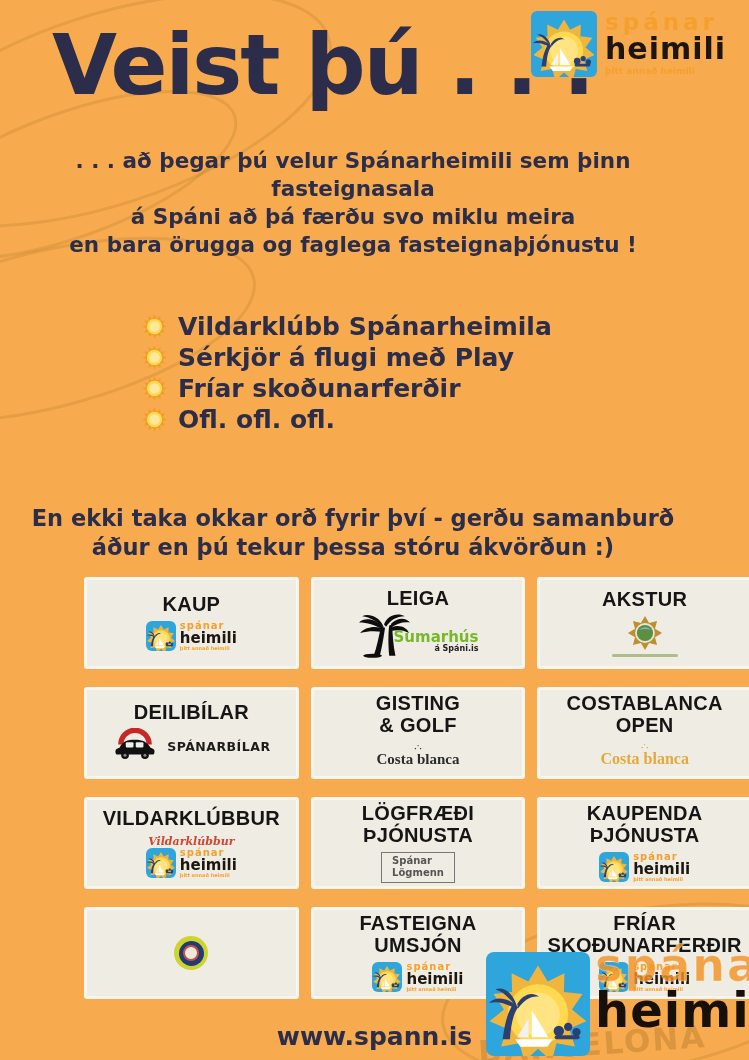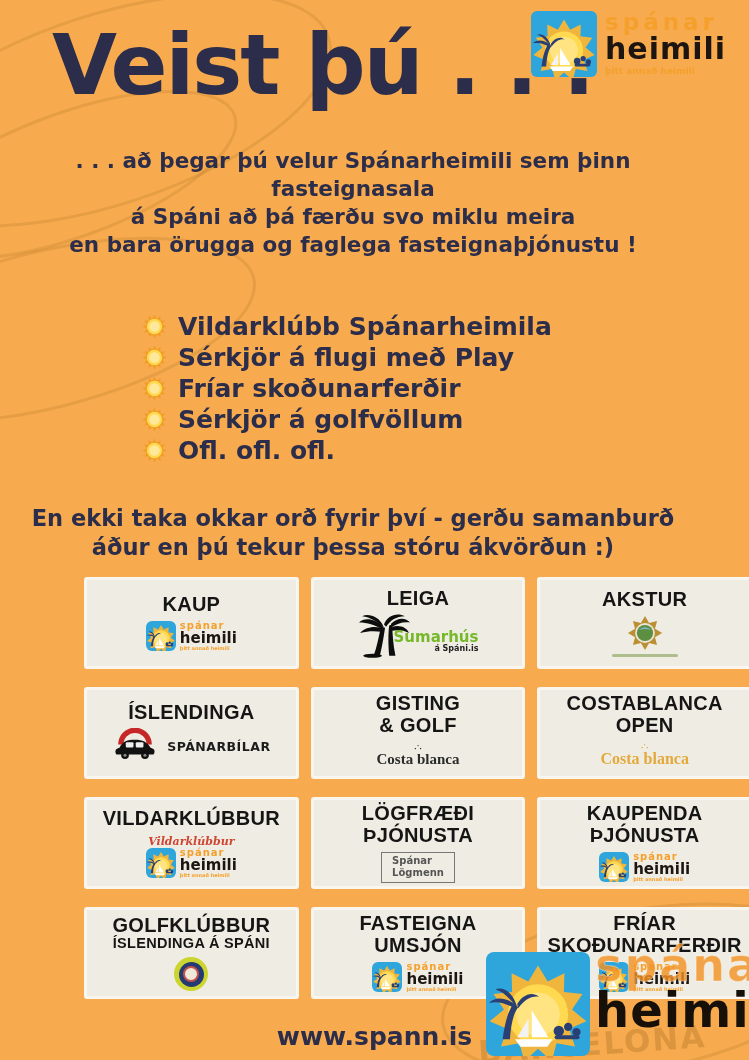--- a/index.html
+++ b/index.html
@@ -160,28 +160,20 @@
   <circle cx="13" cy="13" r="5.5" fill="#ffe79b"></circle>
         </svg>
         <span class="bullet-text">Fríar skoðunarferðir</span>
       </div>
       <div class="brow">
         <svg width="25" height="25" viewBox="0 0 26 26">
   <polygon points="13.0,0.5 15.2,4.8 19.3,2.2 19.0,7.0 23.8,6.8 21.2,10.8 25.5,13.0 21.2,15.2 23.8,19.3 19.0,19.0 19.3,23.8 15.2,21.2 13.0,25.5 10.8,21.2 6.8,23.8 7.0,19.0 2.2,19.3 4.8,15.2 0.5,13.0 4.8,10.8 2.2,6.7 7.0,7.0 6.7,2.2 10.8,4.8" fill="#f19d27"></polygon>
   <circle cx="13" cy="13" r="8" fill="#ffd94f"></circle>
   <circle cx="13" cy="13" r="5.5" fill="#ffe79b"></circle>
         </svg>
-        <span class="bullet-text">Sérkjör á golfvöllum</span>
-      </div>
-      <div class="brow">
-        <svg width="25" height="25" viewBox="0 0 26 26">
-  <polygon points="13.0,0.5 15.2,4.8 19.3,2.2 19.0,7.0 23.8,6.8 21.2,10.8 25.5,13.0 21.2,15.2 23.8,19.3 19.0,19.0 19.3,23.8 15.2,21.2 13.0,25.5 10.8,21.2 6.8,23.8 7.0,19.0 2.2,19.3 4.8,15.2 0.5,13.0 4.8,10.8 2.2,6.7 7.0,7.0 6.7,2.2 10.8,4.8" fill="#f19d27"></polygon>
-  <circle cx="13" cy="13" r="8" fill="#ffd94f"></circle>
-  <circle cx="13" cy="13" r="5.5" fill="#ffe79b"></circle>
-        </svg>
         <span class="bullet-text">Ofl. ofl. ofl.</span>
       </div>
     </div>
 
   <div class="para p3">
     <span>En ekki taka okkar orð fyrir því - gerðu samanburð</span>
     <span>áður en þú tekur þessa stóru ákvörðun :)</span>
   </div>
 
   <div class="cards">
@@ -255,21 +247,21 @@
   <circle cx="20" cy="20" r="11" fill="#e9e5d6"></circle>
   <circle cx="20" cy="20" r="9" fill="#5c8f3f"></circle>
   <path d="M13 17 Q20 10 27 17 Q20 14 13 17 Z" fill="#7fb7d9"></path>
             </svg>
             <div class="tinybar"></div>
           </div>
         </div>
       </div>
       <div class="card">
         <div class="card-title">
-          <span>ÍSLENDINGA</span>
+          <span>DEILIBÍLAR</span>
         </div>
         <div class="card-logo">
           <div class="lg-bilar">
             <svg width="46" height="36" viewBox="0 0 60 44">
   <path d="M8 20 A22 22 0 0 1 52 20 L45 20 A15 15 0 0 0 15 20 Z" fill="#c62828"></path>
   <path d="M10 24 C14 16 20 14 30 14 C40 14 46 17 50 24 L54 26 C56 27 56 32 54 33 L6 33 C4 32 4 27 6 26 Z" fill="#111"></path>
   <rect x="18" y="17" width="10" height="7" rx="1.5" fill="#eee"></rect>
   <rect x="31" y="17" width="10" height="7" rx="1.5" fill="#eee"></rect>
   <circle cx="17" cy="34" r="5" fill="#111"></circle>
               <circle cx="43" cy="34" r="5" fill="#111"></circle>
@@ -376,24 +368,20 @@
             </div>
   <div class="sh-t sm">
   <span class="sh-top">spánar</span>
   <span class="sh-bot">heimili</span>
   <span class="sh-tag">þitt annað heimili</span>
   </div>
           </div>
         </div>
       </div>
       <div class="card small2">
-        <div class="card-title">
-          <span>GOLFKLÚBBUR</span>
-          <span>ÍSLENDINGA Á SPÁNI</span>
-        </div>
         <div class="card-logo">
           <div class="lg-golf">
       <div class="golf-mid">
               <div class="golf-core"></div>
             </div>
           </div>
         </div>
       </div>
       <div class="card">
         <div class="card-title">

